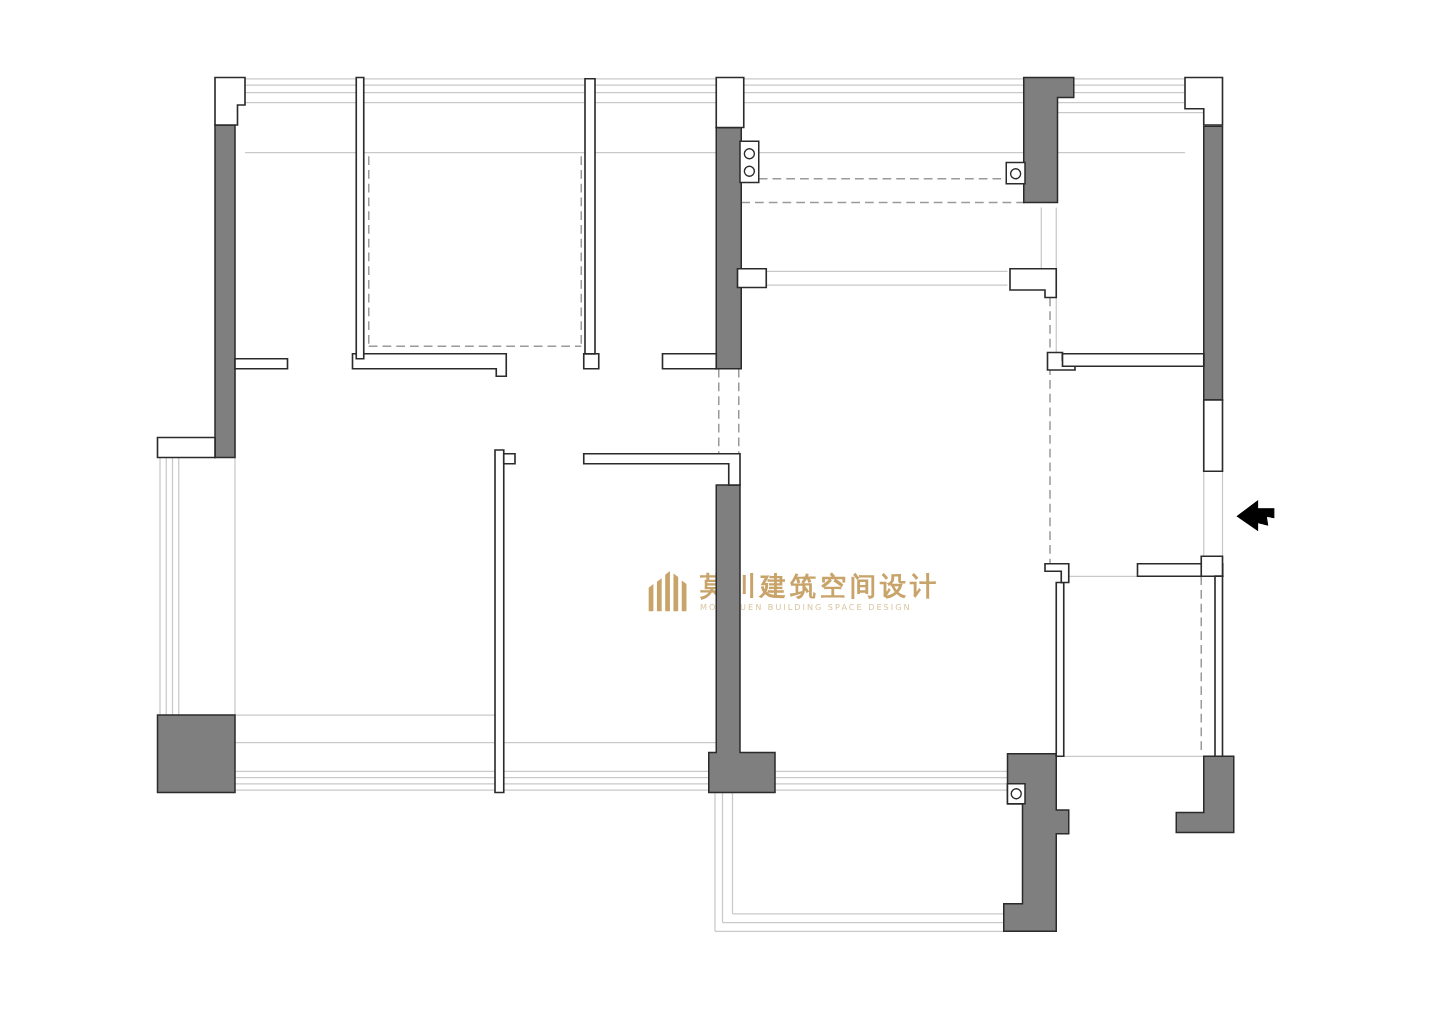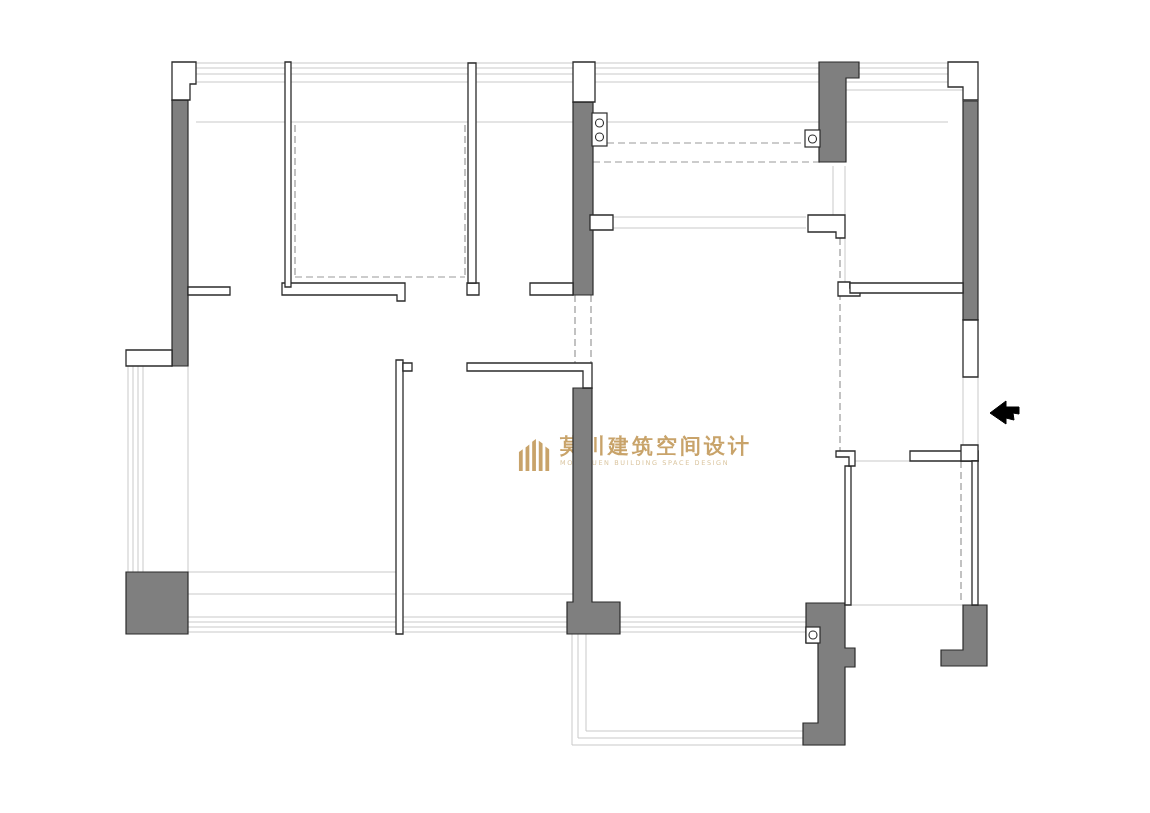--- a/index.html
+++ b/index.html
@@ -1,18 +1,18 @@
 <!DOCTYPE html>
 <html><head>
 <meta charset="utf-8">
 <style>
   html,body{margin:0;padding:0;background:#ffffff;}
   .page{position:relative;width:1150px;height:813px;background:#ffffff;overflow:hidden;
         font-family:"DejaVu Sans","Liberation Sans",sans-serif;}
-  .watermark{position:absolute;left:518px;top:436px;display:flex;align-items:flex-start;gap:8px;
+  .watermark{position:absolute;left:518px;top:454px;display:flex;align-items:center;gap:8px;
              opacity:.95;pointer-events:none;}
   .wm-text{display:flex;flex-direction:column;line-height:1;}
   .wm-cn{font-size:21px;font-weight:bold;color:#c69f63;letter-spacing:3px;white-space:nowrap;}
   .wm-en{font-size:6.5px;color:#d9c39c;letter-spacing:1.6px;margin-top:3px;white-space:nowrap;}
   svg.plan{position:absolute;left:0;top:0;}
 </style>
 </head>
 <body>
 
 <div class="page">

